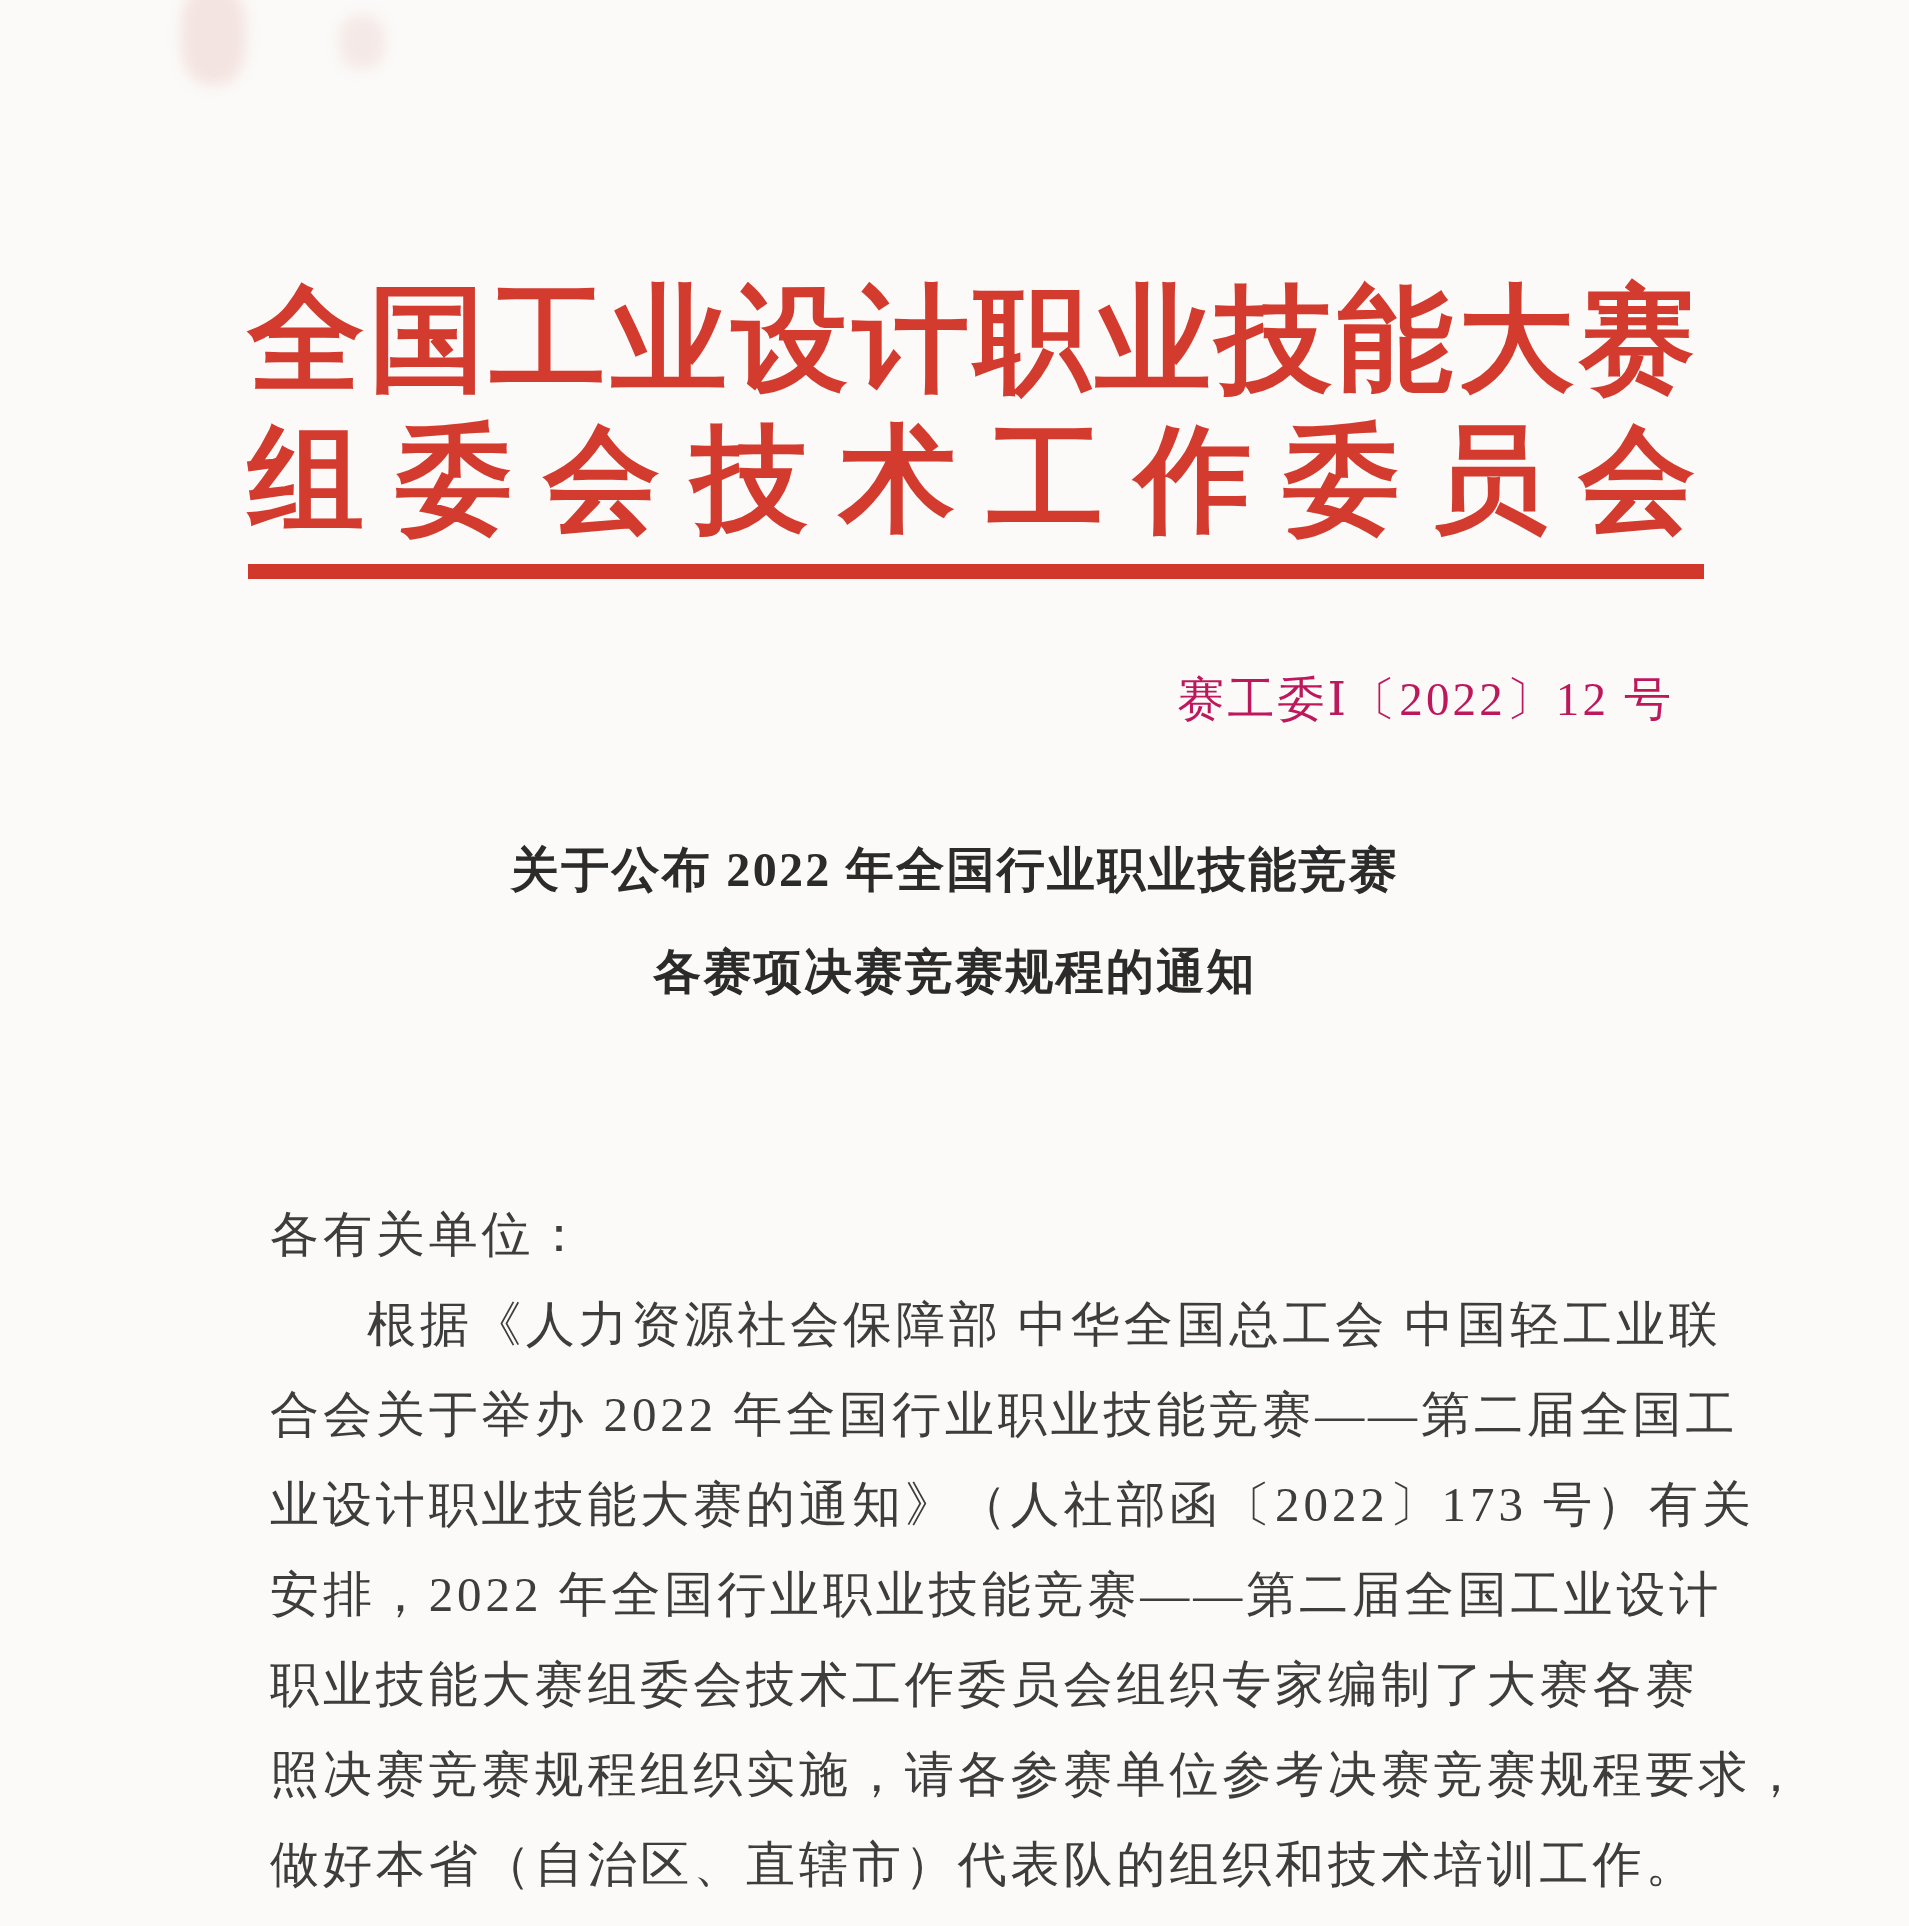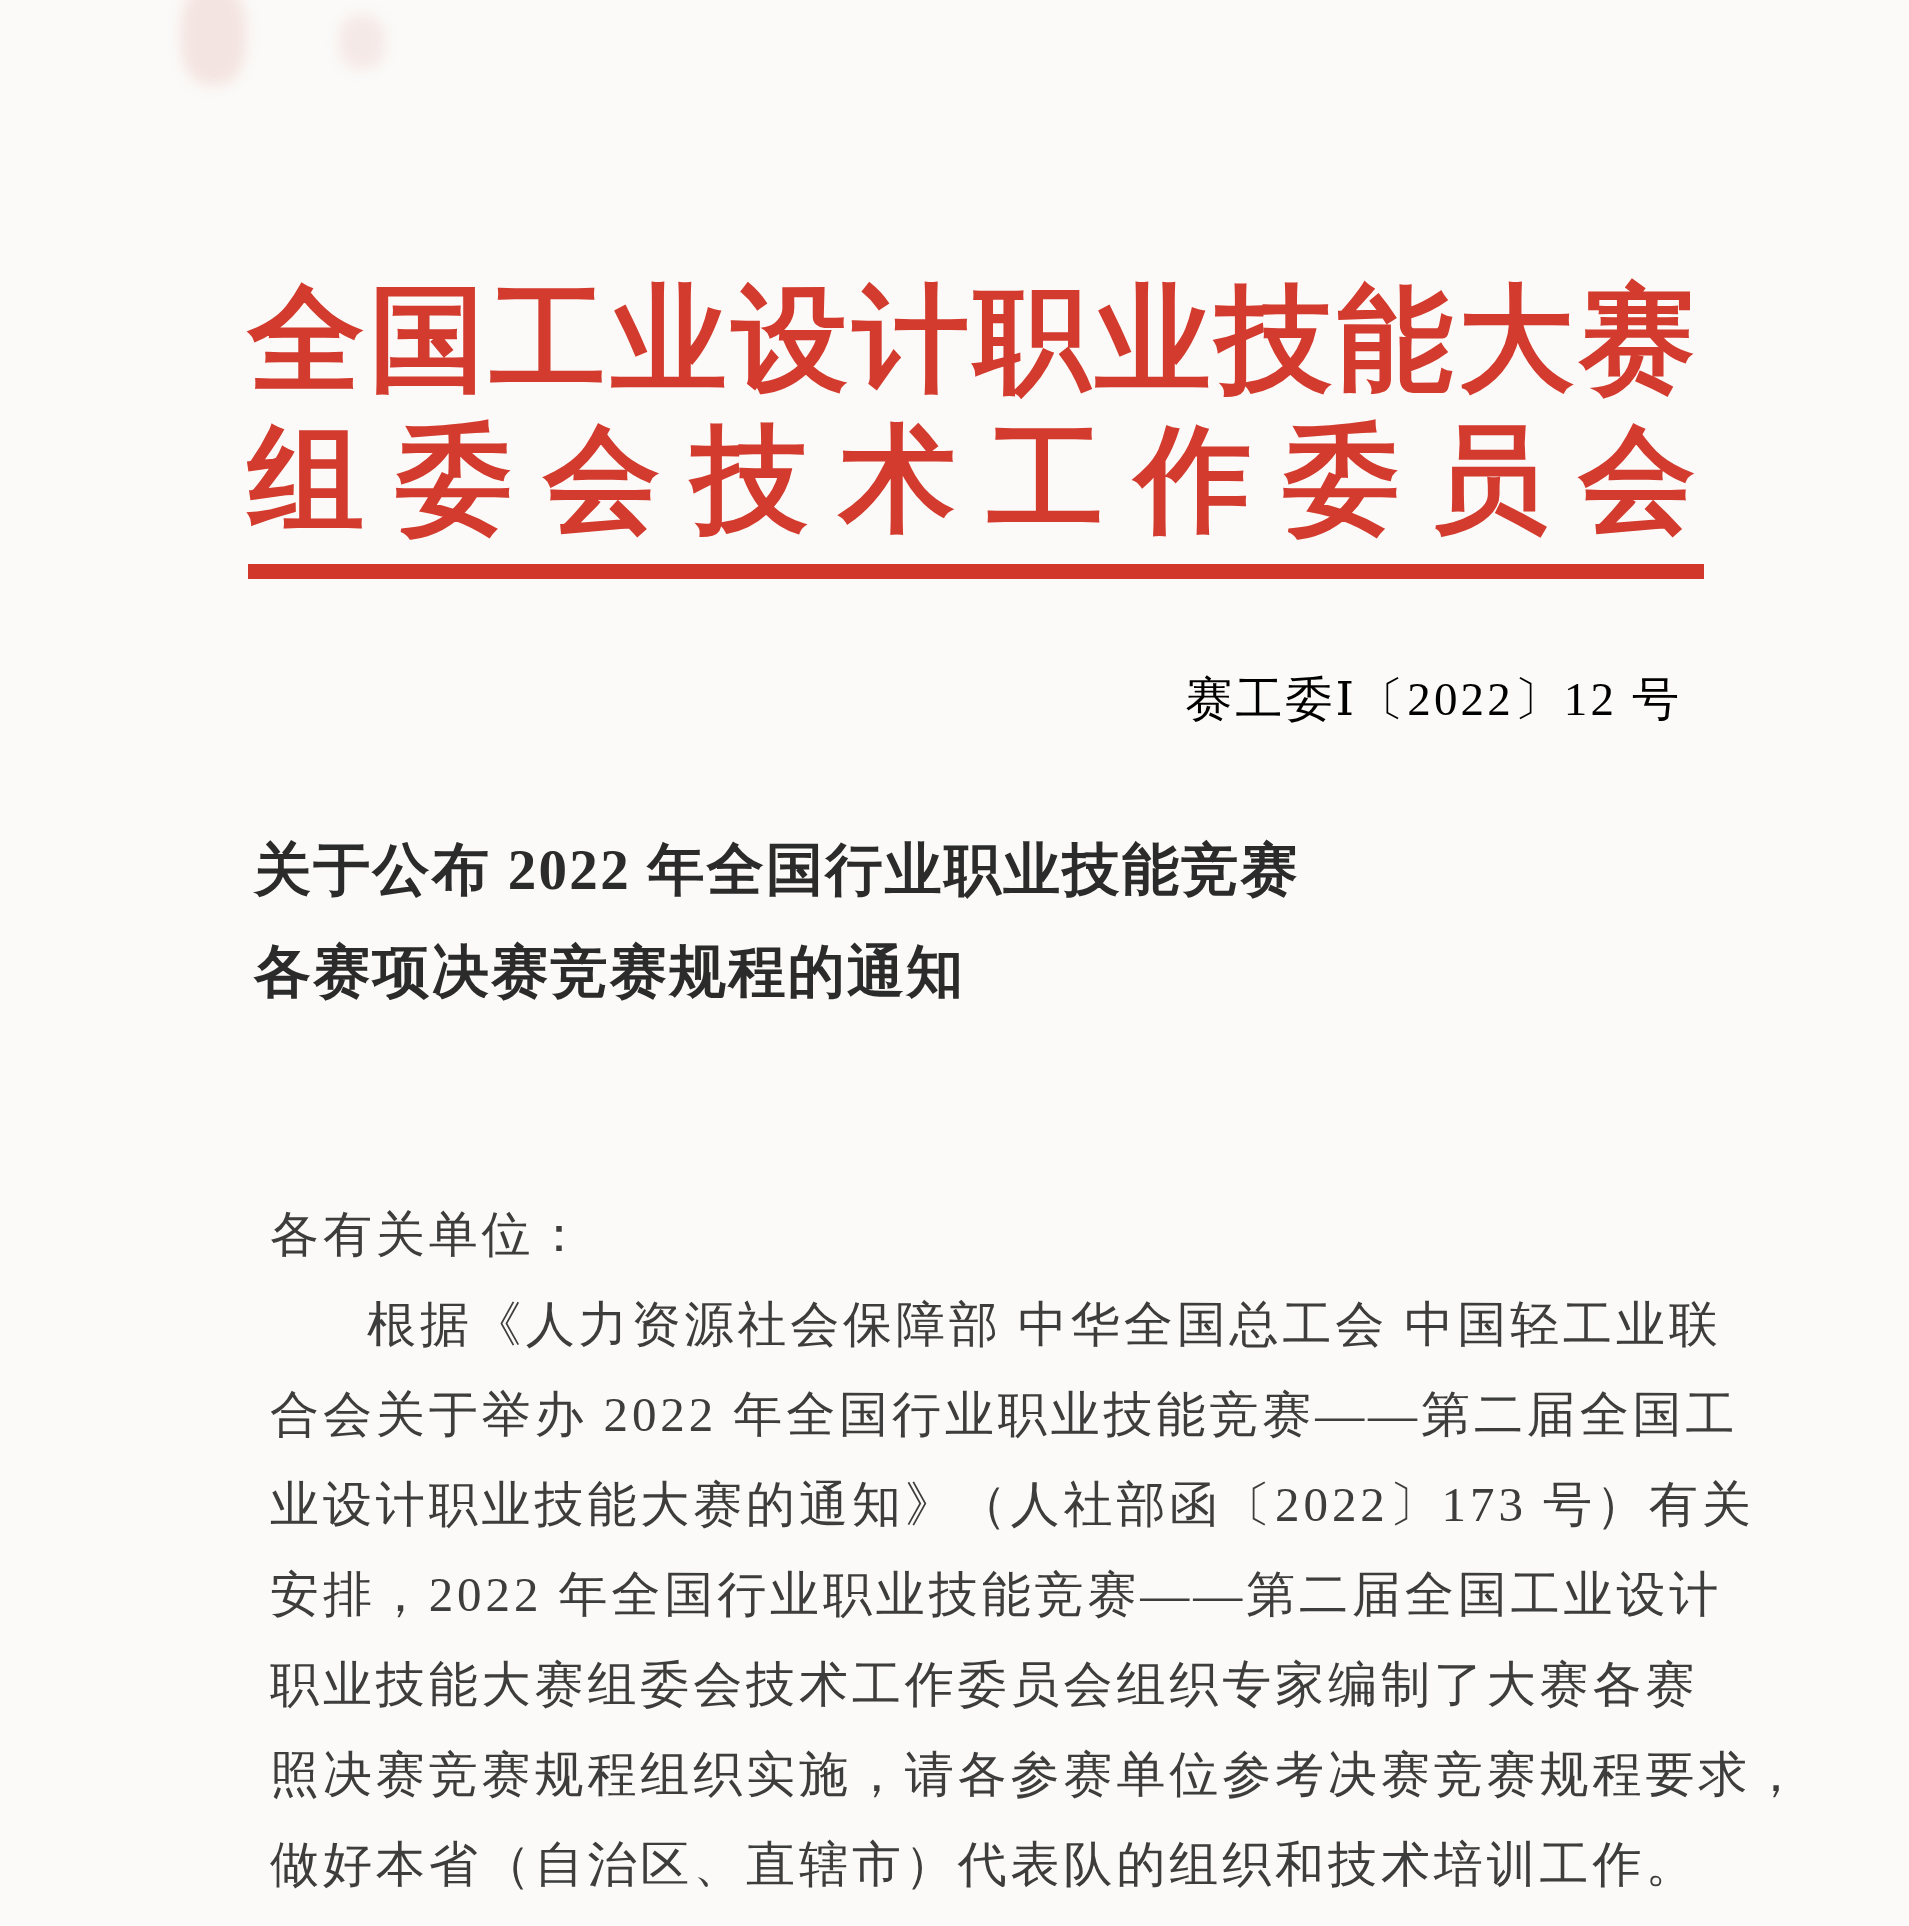--- a/index.html
+++ b/index.html
@@ -30,30 +30,30 @@
   }
   .mast1{top:277px;}
   .mast2{top:417px;}
   .masthead-rule{
     position:absolute;left:248px;top:564px;
     width:1456px;height:14.6px;background:#d2372c;
   }
 
   
   .doc-number{
-    position:absolute;right:228px;top:671px;
-    font-size:47px;line-height:1.2;color:#000000;
+    position:absolute;right:236px;top:671px;
+    font-size:47px;line-height:1.2;color:#be185d;
     letter-spacing:3.1px;white-space:nowrap;
   }
 
   
   .title{
     position:absolute;left:254px;top:819px;width:1402px;
-    text-align:left;color:var(--title-ink);
-    font-size:57px;font-weight:700;line-height:102px;
+    text-align:center;color:var(--title-ink);
+    font-size:48px;font-weight:700;line-height:102px;
     letter-spacing:2.3px;
   }
   .title div{white-space:nowrap;}
 
   
   .body{
     position:absolute;left:270px;top:1190px;width:1425px;
     font-size:49px;color:var(--ink);
     letter-spacing:3.9px;
   }

